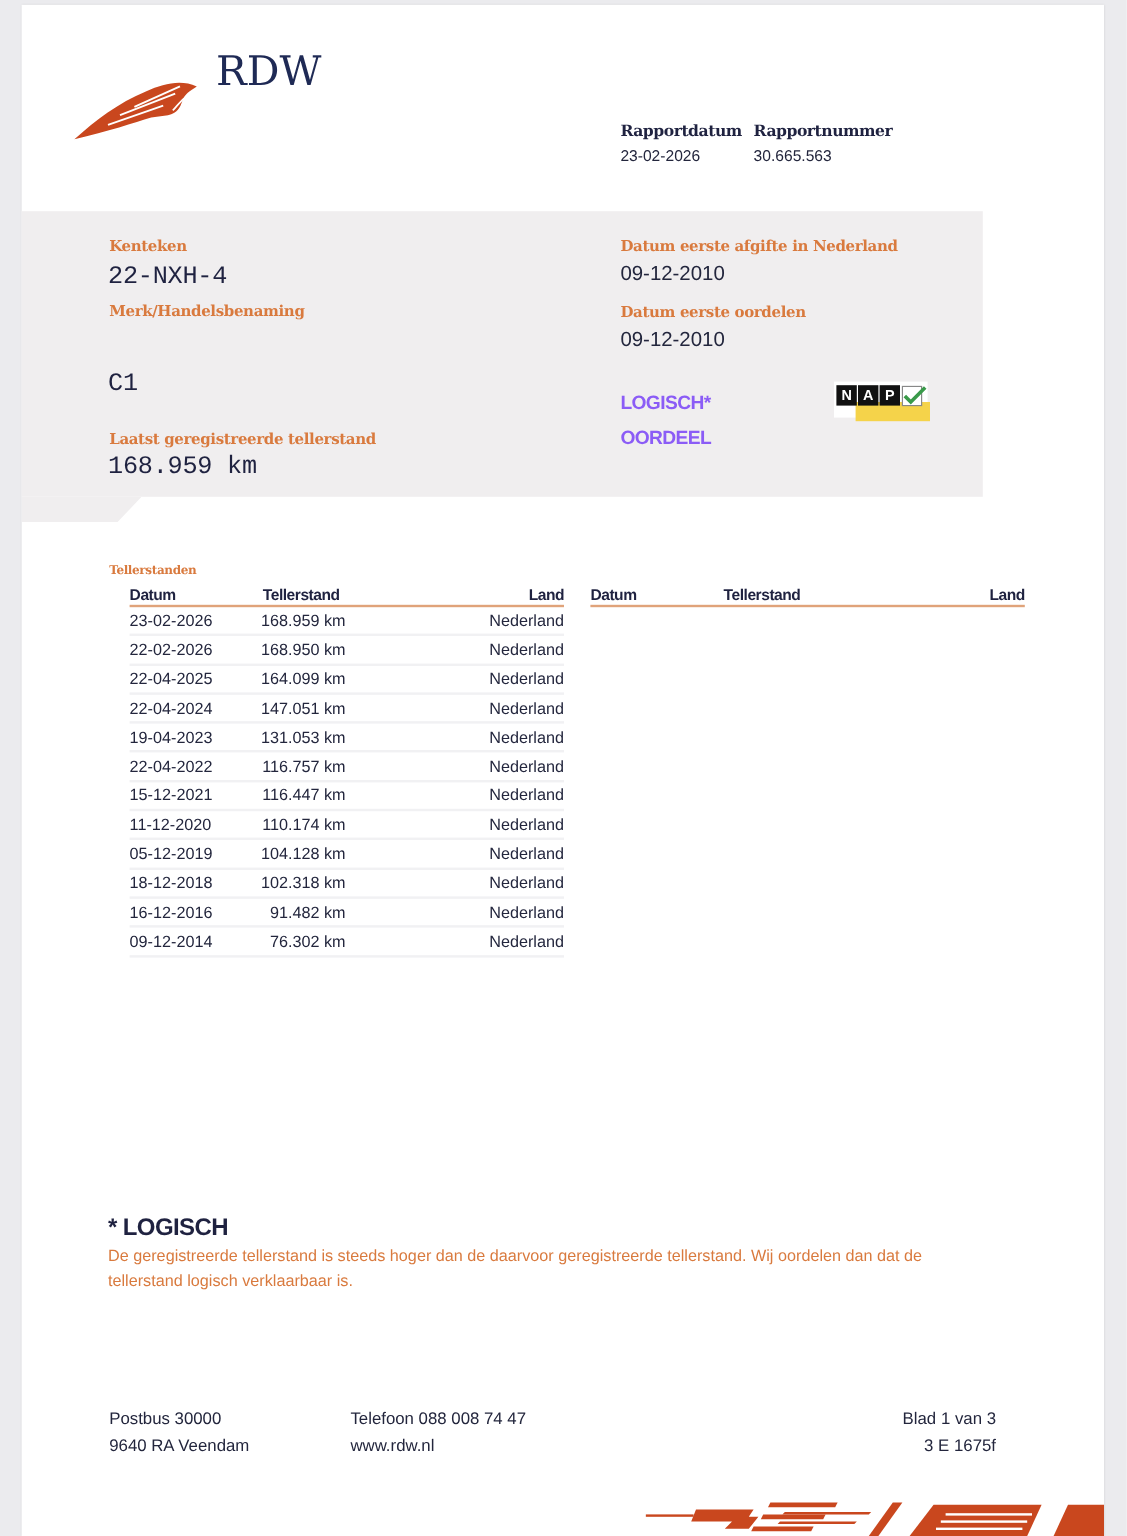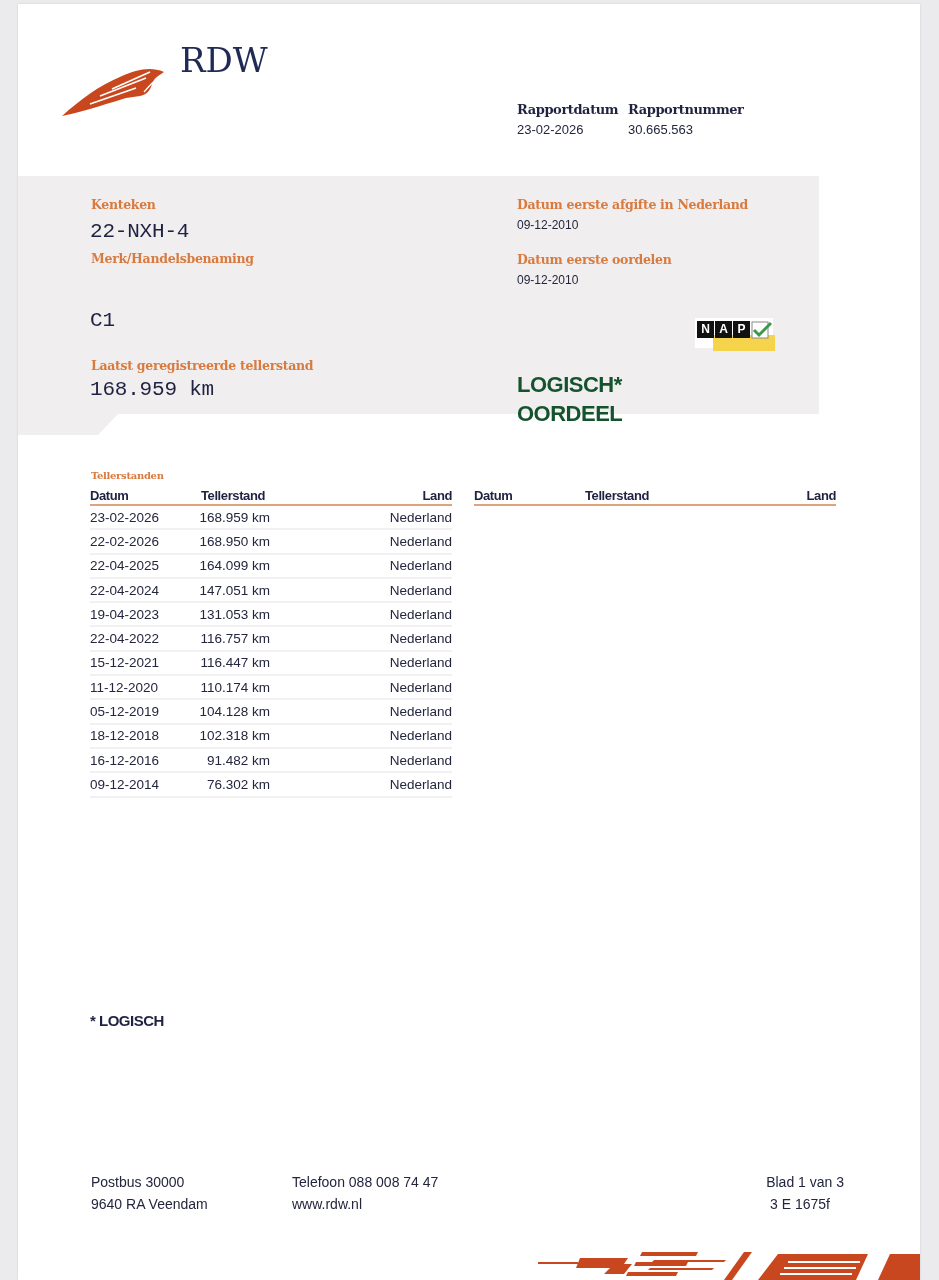--- a/index.html
+++ b/index.html
@@ -1,44 +1,44 @@
 <!DOCTYPE html>
 <html><head>
 <meta charset="utf-8">
 <style>
   * { box-sizing: border-box; margin: 0; padding: 0; }
   html, body { width: 939px; height: 1280px; overflow: hidden; }
   body { background: #ebebee; font-family: "Liberation Sans", sans-serif; position: relative; }
   .page { position: absolute; left: 18px; top: 4px; width: 902px; height: 1276px; background: #ffffff; box-shadow: 0 0 2px rgba(0,0,0,0.12); }
   .abs { position: absolute; }
   .lbl { font-family: "DejaVu Serif", serif; font-weight: bold; font-size: 12.5px; color: #d97a3e; letter-spacing: -0.3px; }
-  .val { font-size: 12px; color: #23263d; }
+  .val { font-size: 17px; color: #23263d; }
   .big { font-family: Liberation Mono, monospace; font-size: 21px; color: #1f2240; letter-spacing: -0.2px; }
 
   .logo-text { left: 162px; top: 36px; font-family: "DejaVu Serif", serif; font-size: 34px; color: #1f2a55; letter-spacing: 0px; }
   .report-title { left: 498px; top: 44px; font-family: "DejaVu Serif", serif; font-size: 26px; color: #d4733a; letter-spacing: -0.3px; }
   .meta-lbl { font-family: "DejaVu Serif", serif; font-weight: bold; font-size: 13px; color: #1f2240; letter-spacing: -0.4px; }
 
   .panel { left: 0px; top: 172px; width: 801px; height: 238px; background: #f0eeef; }
   .panel-notch { left: 0px; top: 410px; width: 100px; height: 21px; background: #f0eeef; clip-path: polygon(0 0, 100% 0, 80% 100%, 0 100%); }
 
-  .logisch-big { font-family: "Liberation Sans", sans-serif; font-weight: bold; font-size: 22px; color: #14532d; line-height: 29px; letter-spacing: -0.5px; margin-top: 48px; }
-
-  .table { width: 362px; }
+  .logisch-big { font-family: "Liberation Sans", sans-serif; font-weight: bold; font-size: 16px; color: #8b5cf6; line-height: 29px; letter-spacing: -0.5px; }
+
+  .table { width: 362px; margin-left: 18px; }
   .thead { display: flex; height: 20px; border-bottom: 2px solid #e0a37a; align-items: flex-end; padding-bottom: 1px; }
   .th { font-weight: bold; font-size: 13px; color: #1f2240; letter-spacing: -0.4px; }
   .row { display: flex; height: 24.3px; align-items: center; border-bottom: 2px solid #f1f1f3; font-size: 13.5px; color: #23263d; }
   .c1 { width: 90px; }
   .c2 { width: 90px; text-align: right; }
   .c3 { flex: 1; text-align: right; }
   .h1 { width: 111px; }
   .h2 { width: 100px; }
   .h3 { flex: 1; text-align: right; }
 
-  .note-title { font-weight: bold; font-size: 15px; color: #1f2240; letter-spacing: -0.5px; }
+  .note-title { font-weight: bold; font-size: 20px; color: #1f2240; letter-spacing: -0.5px; }
   .note-body { font-size: 13.5px; color: #d97a3e; line-height: 21px; width: 720px; }
 
   .foot { font-size: 14px; color: #23263d; }
 </style>
 </head>
 <body>
 
 <div class="page">
 
   <svg class="abs" style="left:42px;top:58px" width="106" height="56" viewBox="0 0 106 56">
@@ -160,26 +160,27 @@
 
   <div class="abs table" style="left:456px;top:482px">
     <div class="thead">
       <div class="th h1">Datum</div>
       <div class="th h2">Tellerstand</div>
       <div class="th h3">Land</div>
     </div>
   </div>
 
   <div class="abs note-title" style="left:72px;top:1008px">* LOGISCH</div>
+  <div class="abs note-body" style="left:72px;top:1032px">De geregistreerde tellerstand is steeds hoger dan de daarvoor geregistreerde tellerstand. Wij oordelen dan dat de tellerstand logisch verklaarbaar is.</div>
 
   <div class="abs foot" style="left:73px;top:1170px">Postbus 30000</div>
   <div class="abs foot" style="left:73px;top:1192px">9640 RA Veendam</div>
   <div class="abs foot" style="left:274px;top:1170px">Telefoon 088 008 74 47</div>
   <div class="abs foot" style="left:274px;top:1192px">www.rdw.nl</div>
-  <div class="abs foot" style="right:76px;top:1170px;text-align:right">Blad 1 van 3</div>
+  <div class="abs foot" style="right:90px;top:1170px;text-align:right">Blad 1 van 3</div>
   <div class="abs foot" style="right:90px;top:1192px;text-align:right">3 E 1675f</div>
 
   <svg class="abs" style="left:520px;top:1240px" width="382" height="36" viewBox="0 0 382 36">
     <g fill="#c9471e">
       <rect x="0" y="18" width="40" height="2"></rect>
       <polygon points="42,14 90,14 86,20 94,20 86,30 66,30 72,24 38,24"></polygon>
       <polygon points="104,8 160,8 158,12 102,12"></polygon>
       <polygon points="98,18 150,18 148,22 96,22"></polygon>
       <polygon points="90,28 140,28 138,32 88,32"></polygon>
       <polygon points="116,16 188,16 186,18 114,18"></polygon>

